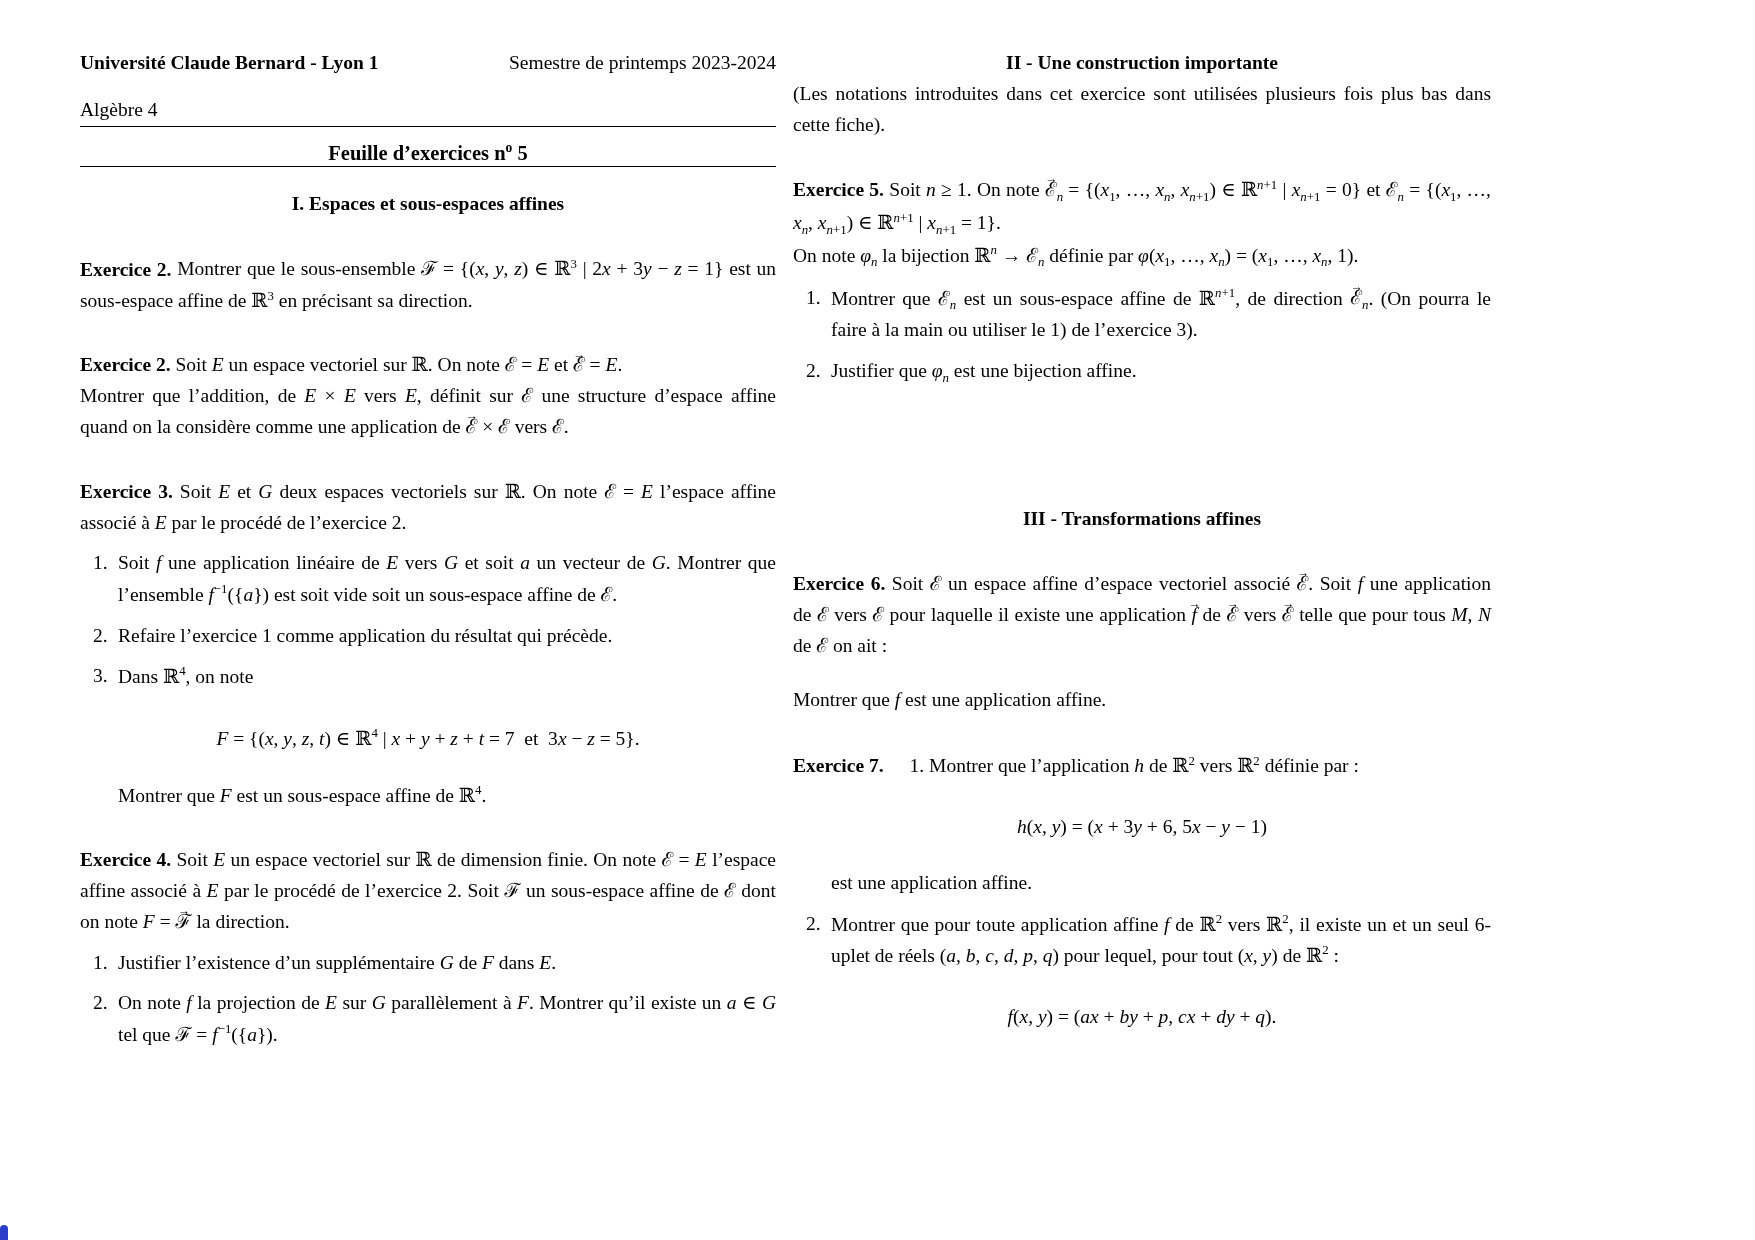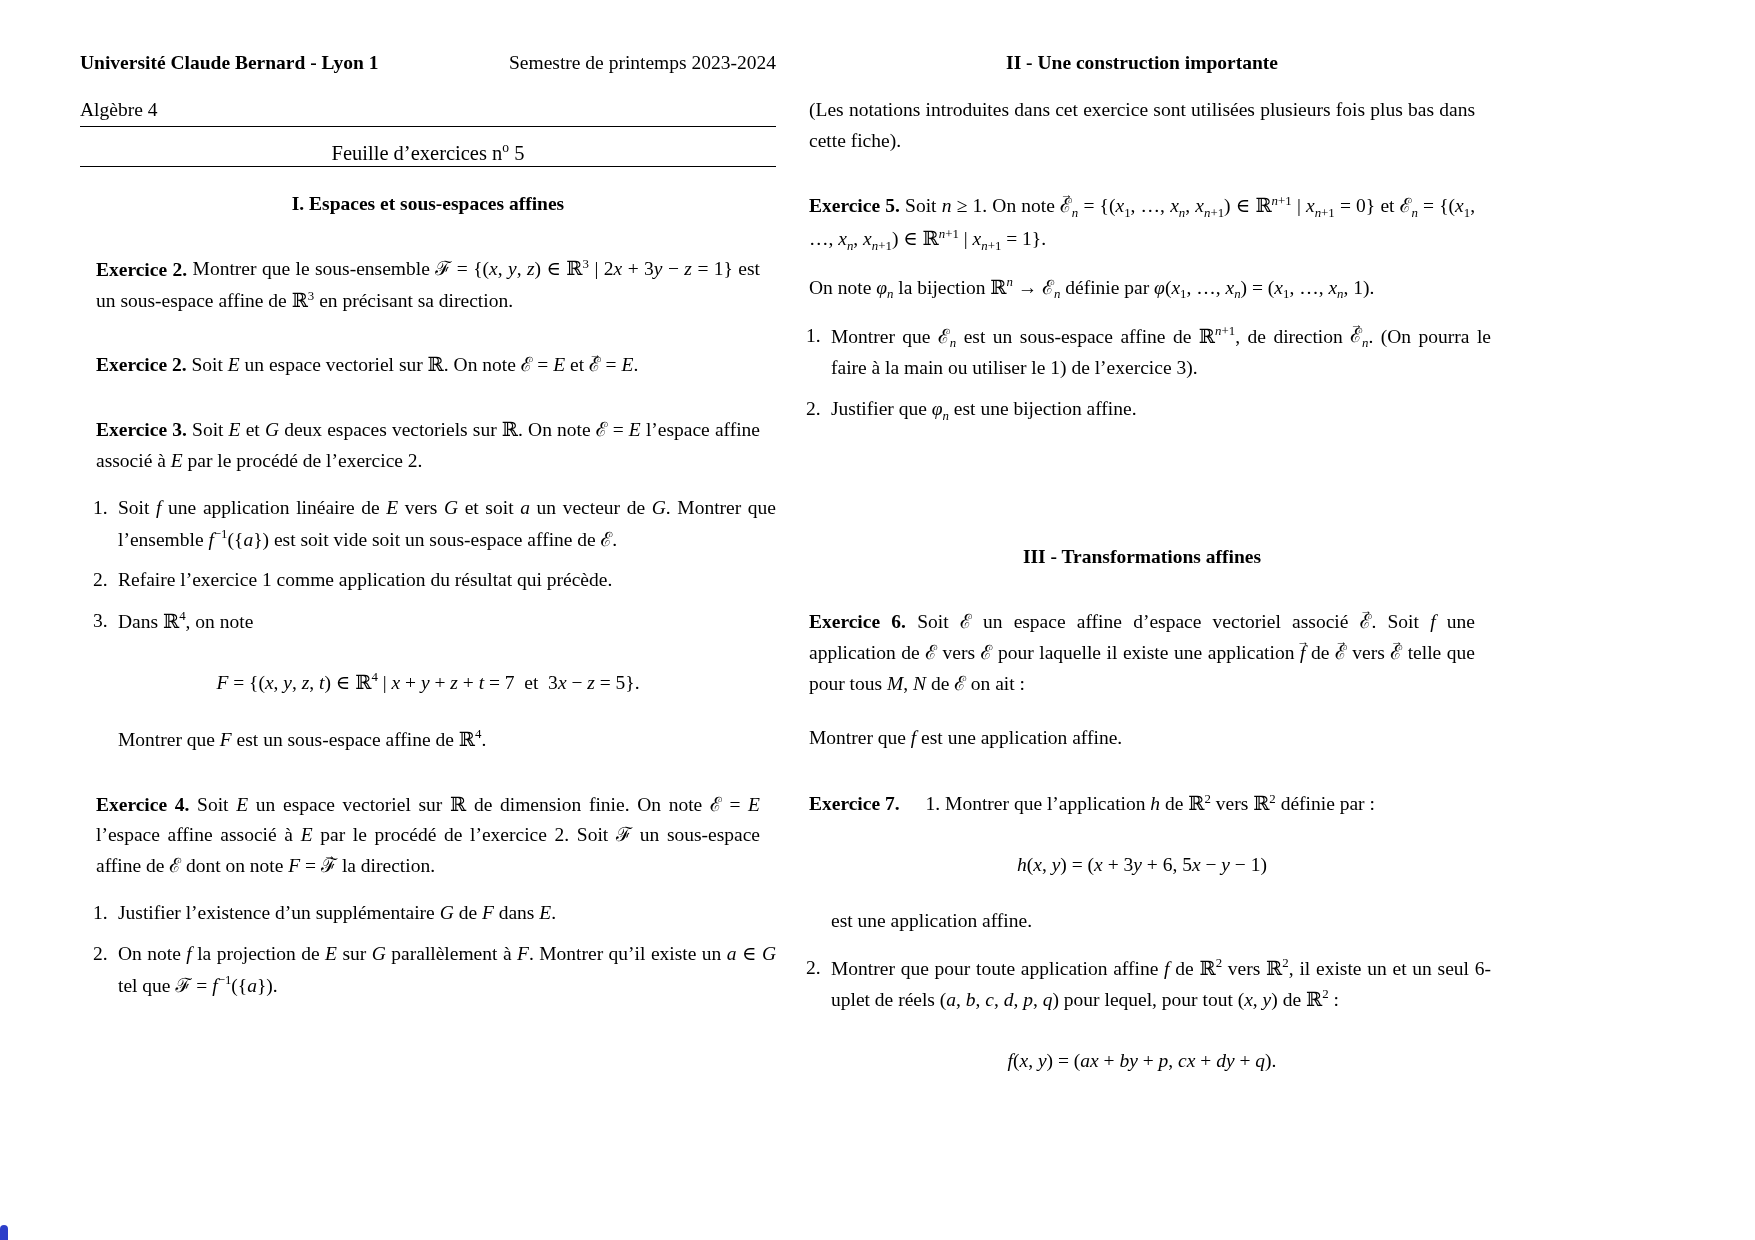--- a/index.html
+++ b/index.html
@@ -21,28 +21,28 @@
 
   .doc-header-row { display: flex; justify-content: space-between; align-items: baseline; }
   .bold { font-weight: bold; }
   .doc-header-row2 { margin-top: 16px; }
 
   hr.rule { border: 0; border-top: 1.7px solid #000; margin: 0; }
   .rule-top { margin-top: 20px; }
   .rule-mid { margin-top: 11px; }
 
   .sheet-title { text-align: center; margin-top: 12px; }
-  .title-main { font-weight: normal; font-size: 20.5px; line-height: 1.3; }
+  .title-main { font-weight: bold; font-size: 20.5px; line-height: 1.3; }
   .title-sub  { font-variant: small-caps; font-size: 20.5px; letter-spacing: 1.3px; line-height: 1.3; margin-top: 5px; }
 
   .section-heading { font-size: 19.5px; font-weight: bold; margin: 22px 0 0 0; text-align: center; }
   .section-heading.first { margin-top: 0; }
   .note { margin-top: 8px; }
 
-  .para { margin: 16px; text-align: justify; }
+  .para { margin: 0; text-align: justify; }
   .exercise { margin-top: 34px; }
   .ex-label { font-weight: bold; }
 
   .enum { margin-top: 2px; }
   .enum-item { display: flex; margin: 10px 0 10px 13px; }
   .enum-num  { flex: none; width: 25px; }
   .enum-text { flex: 1; text-align: justify; }
 
   .display-eq { text-align: center; margin: 26px 0; padding-top: 4px; }
   .display-eq.arrowed { margin-top: 34px; }
@@ -104,20 +104,21 @@
     <hr class="rule rule-mid">
 
     <h2 class="section-heading">I. Espaces et sous-espaces affines</h2>
 
     <div class="exercise">
       <p class="para"><b class="ex-label">Exercice 2.</b> <span>Montrer que le sous-ensemble ℱ = {(<i>x</i>, <i>y</i>, <i>z</i>) ∈ ℝ<sup>3</sup> | 2<i>x</i> + 3<i>y</i> − <i>z</i> = 1} est un sous-espace affine de ℝ<sup>3</sup> en précisant sa direction.</span></p>
     </div>
 
     <div class="exercise">
       <p class="para"><b class="ex-label">Exercice 2.</b> <span>Soit <i>E</i> un espace vectoriel sur ℝ. On note ℰ = <i>E</i> et <span class="vec">ℰ</span> = <i>E</i>.</span></p>
+      <p class="para">Montrer que l’addition, de <i>E</i> × <i>E</i> vers <i>E</i>, définit sur ℰ une structure d’espace affine quand on la considère comme une application de <span class="vec">ℰ</span> × ℰ vers ℰ.</p>
     </div>
 
     <div class="exercise">
       <p class="para"><b class="ex-label">Exercice 3.</b> <span>Soit <i>E</i> et <i>G</i> deux espaces vectoriels sur ℝ. On note ℰ = <i>E</i> l’espace affine associé à <i>E</i> par le procédé de l’exercice 2.</span></p>
       <div class="enum">
         <div class="enum-item">
           <span class="enum-num">1.</span>
           <div class="enum-text">Soit <i>f</i> une application linéaire de <i>E</i> vers <i>G</i> et soit <i>a</i> un vecteur de <i>G</i>. Montrer que l’ensemble <i>f</i><sup>−1</sup>({<i>a</i>}) est soit vide soit un sous-espace affine de ℰ.</div>
         </div>
         <div class="enum-item">

